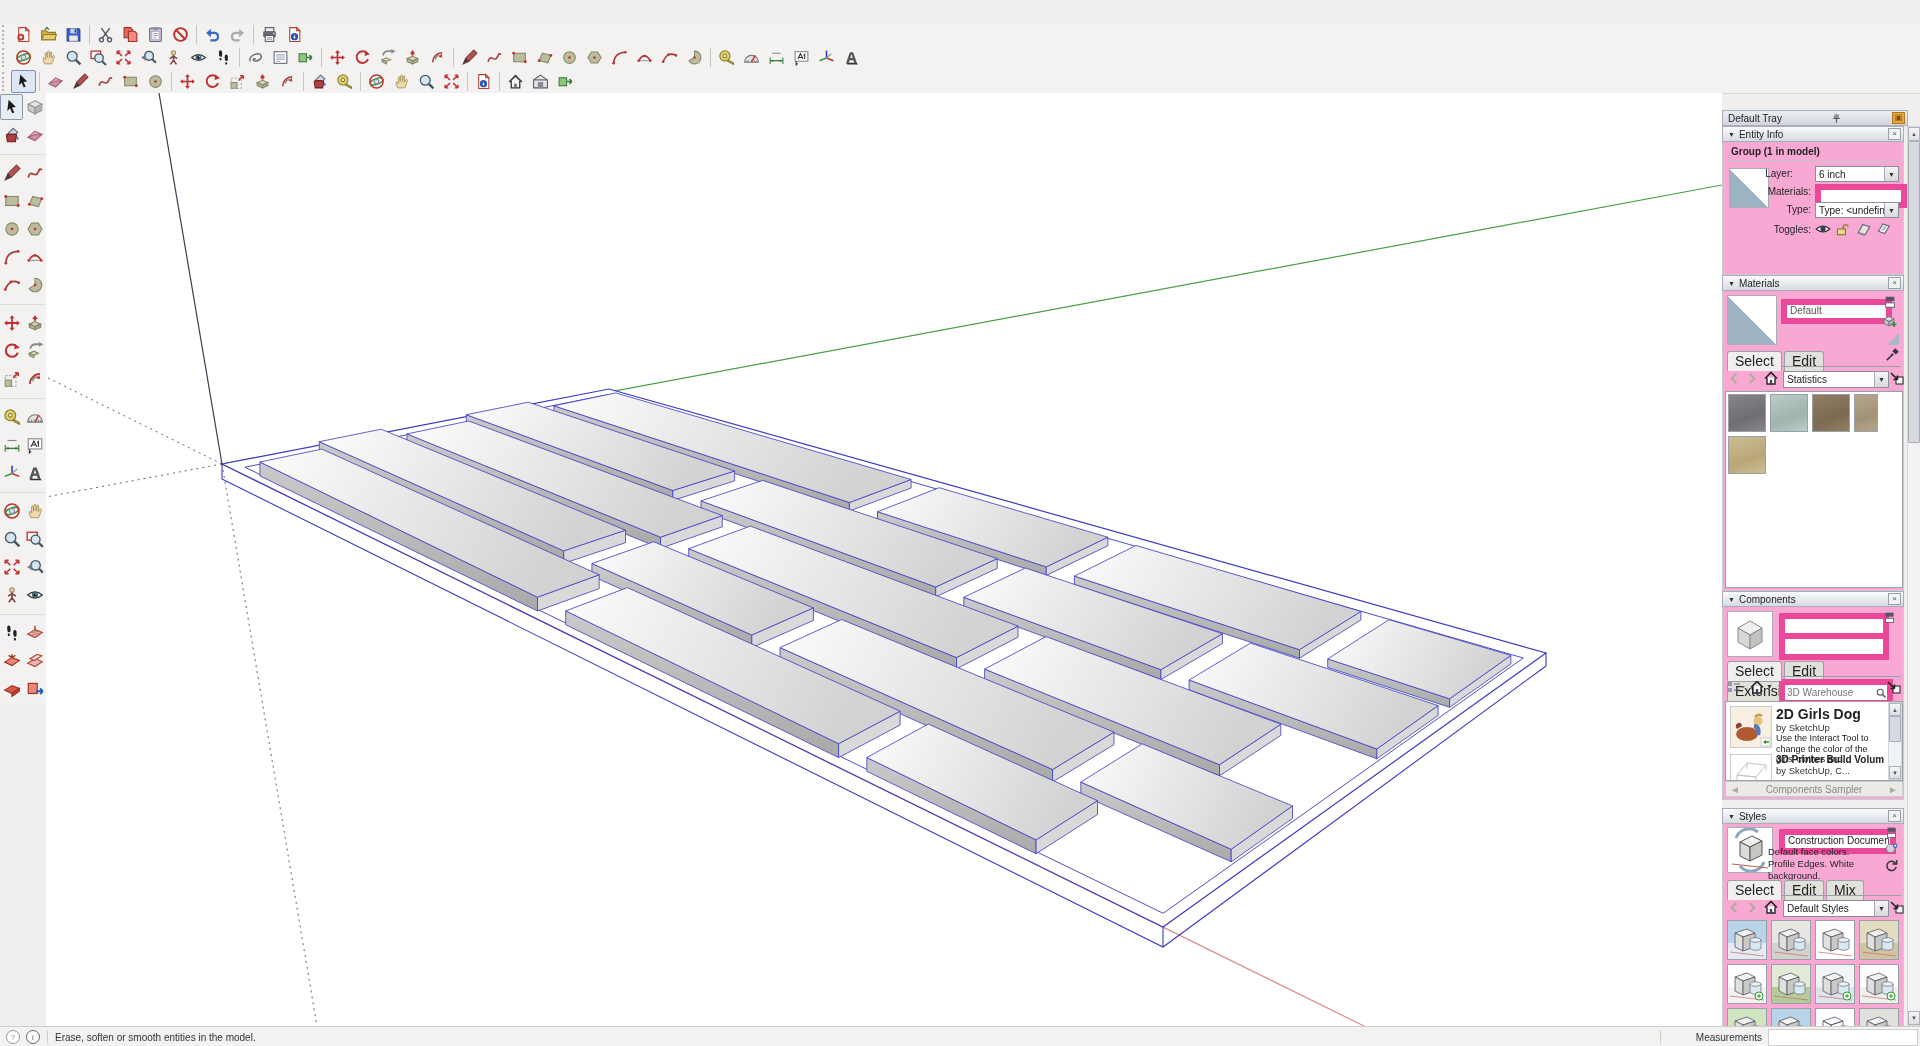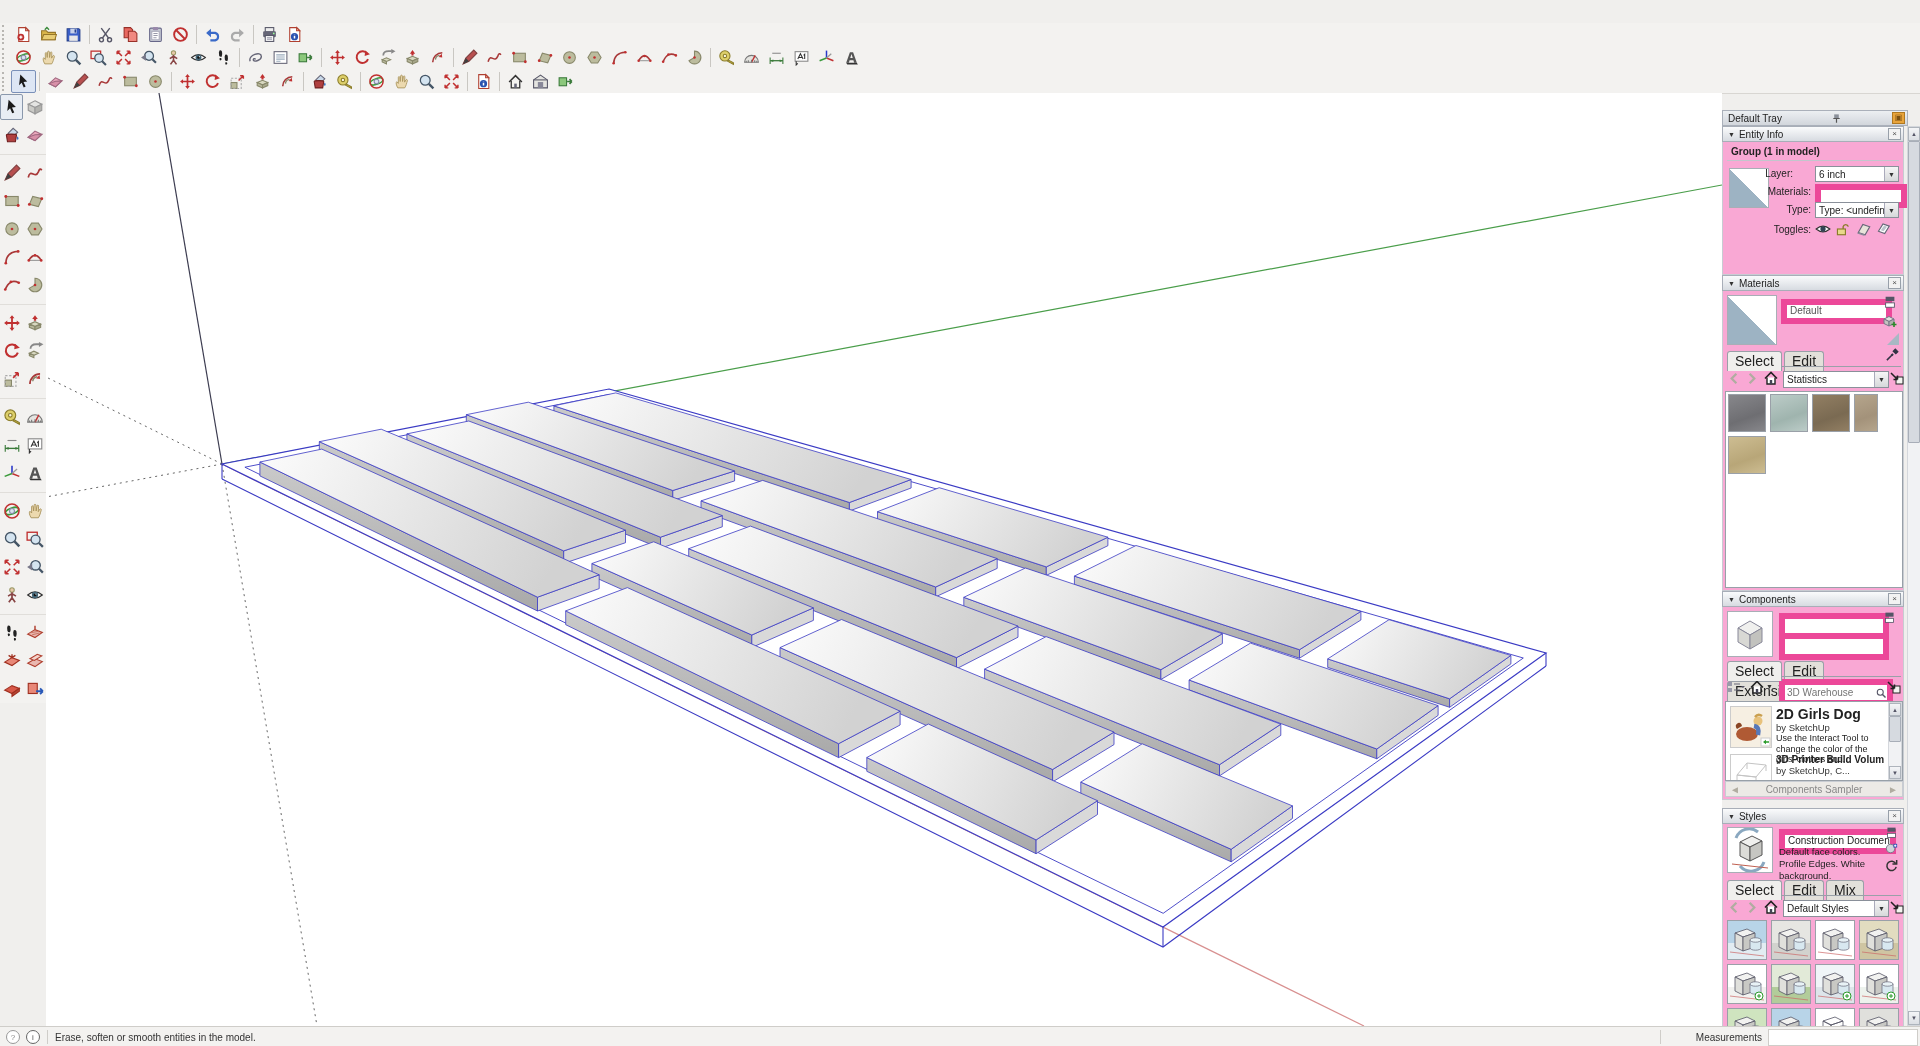--- a/index.html
+++ b/index.html
@@ -1153,21 +1153,21 @@
           <svg width="44" height="44" viewBox="0 0 44 44">
               <path d="M12 14 L24 8 L34 13 L22 19 Z" fill="#f0f0ee" stroke="#555"></path>
               <path d="M12 14 L22 19 V33 L12 28 Z" fill="#dcdcd8" stroke="#555"></path>
               <path d="M34 13 L22 19 V33 L34 27 Z" fill="#c6c6c2" stroke="#555"></path>
               <path d="M8 10 A14 14 0 0 1 30 4" fill="none" stroke="#8aa8c0" stroke-width="3"></path>
               <path d="M36 34 A14 14 0 0 1 12 38" fill="none" stroke="#8aa8c0" stroke-width="3"></path>
               <path d="M4 36 L40 40" stroke="#c06050"></path>
             </svg>
         </div>
         <div class="inset" style="position:absolute;left:56px;top:5px;width:102px;height:13px;padding-left:3px;"><span>Construction Documentation St</span></div>
-        <div class="abs" style="left:56px;top:22px;width:102px;height:26px;font-size:9.5px;line-height:12px;color:#222;">Default face colors. Profile Edges. White background.</div>
+        <div class="abs" style="left:45px;top:22px;width:102px;height:26px;font-size:9.5px;line-height:12px;color:#222;">Default face colors. Profile Edges. White background.</div>
         <svg class="abs" style="left:162px;top:2px;" width="13" height="13" viewBox="0 0 16 16">
             <rect x="3" y="2" width="10" height="5" fill="#556"></rect>
             <rect x="3" y="9" width="10" height="5" fill="#fff" stroke="#556"></rect>
           </svg>
         <svg class="abs" style="left:161px;top:17px;" width="15" height="15" viewBox="0 0 16 16">
             <circle cx="7" cy="8" r="4.5" fill="#d0d4da" stroke="#778"></circle>
             <path d="M10 3 h4 v4 h-4 z" fill="#3858b8"></path>
             <path d="M10.8 5 h2.4 M12 3.8 v2.4" stroke="#fff"></path>
           </svg>
         <svg class="abs" style="left:161px;top:34px;" width="15" height="15" viewBox="0 0 16 16">

